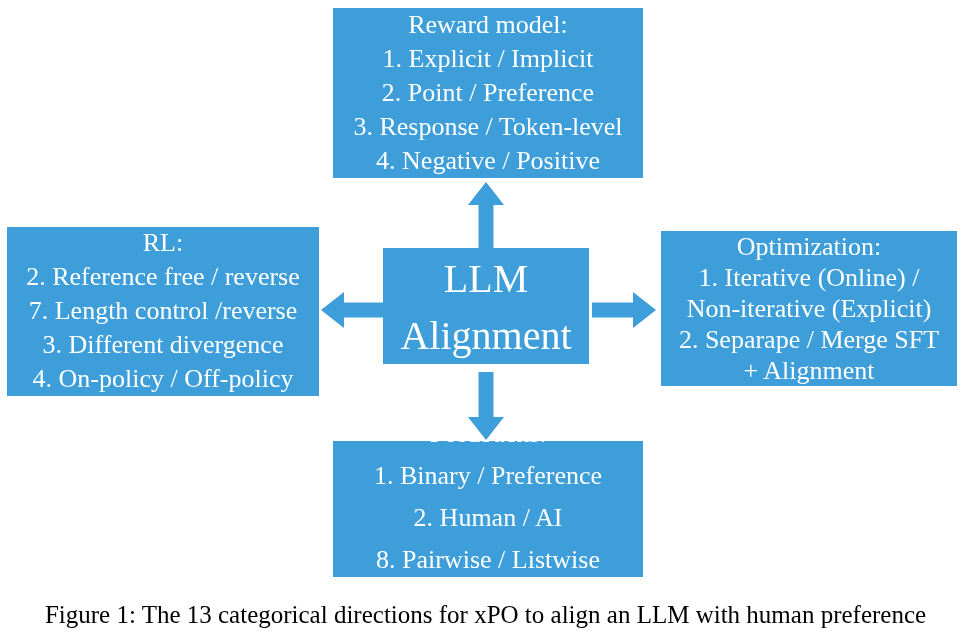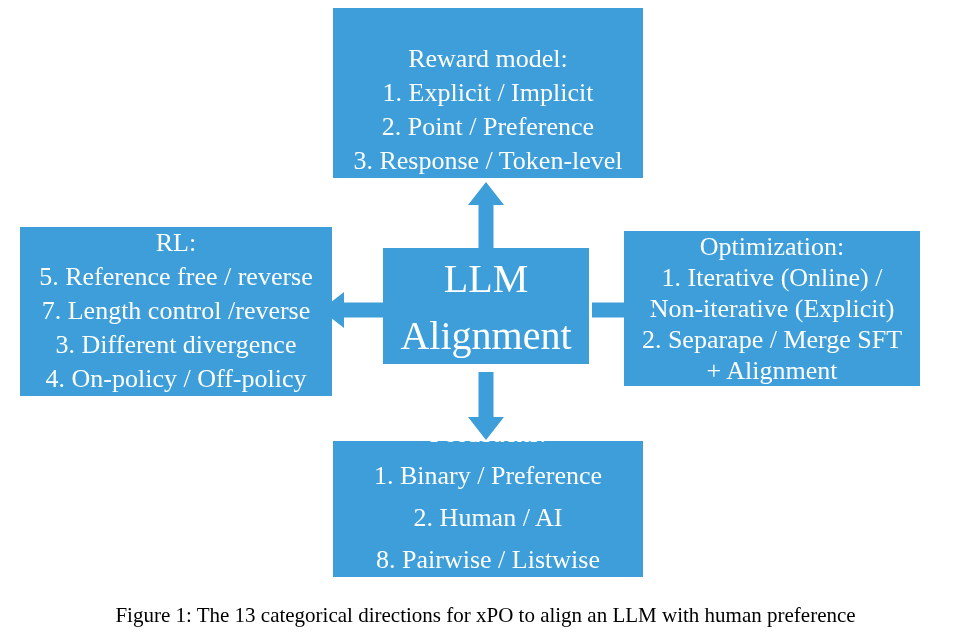--- a/index.html
+++ b/index.html
@@ -22,22 +22,22 @@
     justify-content: flex-end;
     align-items: center;
     text-align: center;
   }
   .box-line {
     font-size: 26px;
     line-height: 34px;
     white-space: nowrap;
   }
   .box-top    { left: 333px; top: 8px;   width: 310px; height: 170px; }
-  .box-left   { left: 20px;   top: 227px; width: 312px; height: 169px; }
-  .box-right  { left: 624px; top: 231px; width: 296px; height: 155px; }
+  .box-left   { left: 7px;   top: 227px; width: 312px; height: 169px; }
+  .box-right  { left: 661px; top: 231px; width: 296px; height: 155px; }
   .box-right .box-line { line-height: 31px; }
   .box-bottom { left: 333px; top: 441px; width: 310px; height: 136px; gap: 8px; }
   .box-center { left: 383px; top: 248px; width: 206px; height: 116px; }
   .box-center .center-line {
     font-size: 40px;
     line-height: 57px;
     white-space: nowrap;
   }
   .arrow {
     position: absolute;
@@ -48,40 +48,41 @@
   .arrow-down  { left: 468px; top: 372px; }
   .arrow-left  { left: 321px; top: 292px; }
   .arrow-right { left: 592px; top: 292px; }
   .caption {
     position: absolute;
     left: 0;
     top: 602px;
     width: 100%;
     text-align: center;
     color: var(--caption-color);
-    font-size: 21px;
+    font-size: 25px;
     line-height: 26px;
     white-space: nowrap;
   }
 </style>
 </head>
 <body>
 
 <div class="figure-canvas">
 
   <div class="box box-top">
     <div class="box-line">Reward model:</div>
     <div class="box-line">1. Explicit / Implicit</div>
     <div class="box-line">2. Point / Preference</div>
     <div class="box-line">3. Response / Token-level</div>
+    <div class="box-line">4. Negative / Positive</div>
   </div>
 
   <div class="box box-left">
     <div class="box-line">RL:</div>
-    <div class="box-line">5. Reference free / reverse</div>
+    <div class="box-line">2. Reference free / reverse</div>
     <div class="box-line">7. Length control /reverse</div>
     <div class="box-line">3. Different divergence</div>
     <div class="box-line">4. On-policy / Off-policy</div>
   </div>
 
   <div class="box box-right">
     <div class="box-line">Optimization:</div>
     <div class="box-line">1. Iterative (Online) /</div>
     <div class="box-line">Non-iterative (Explicit)</div>
     <div class="box-line">2. Separape / Merge SFT</div>

